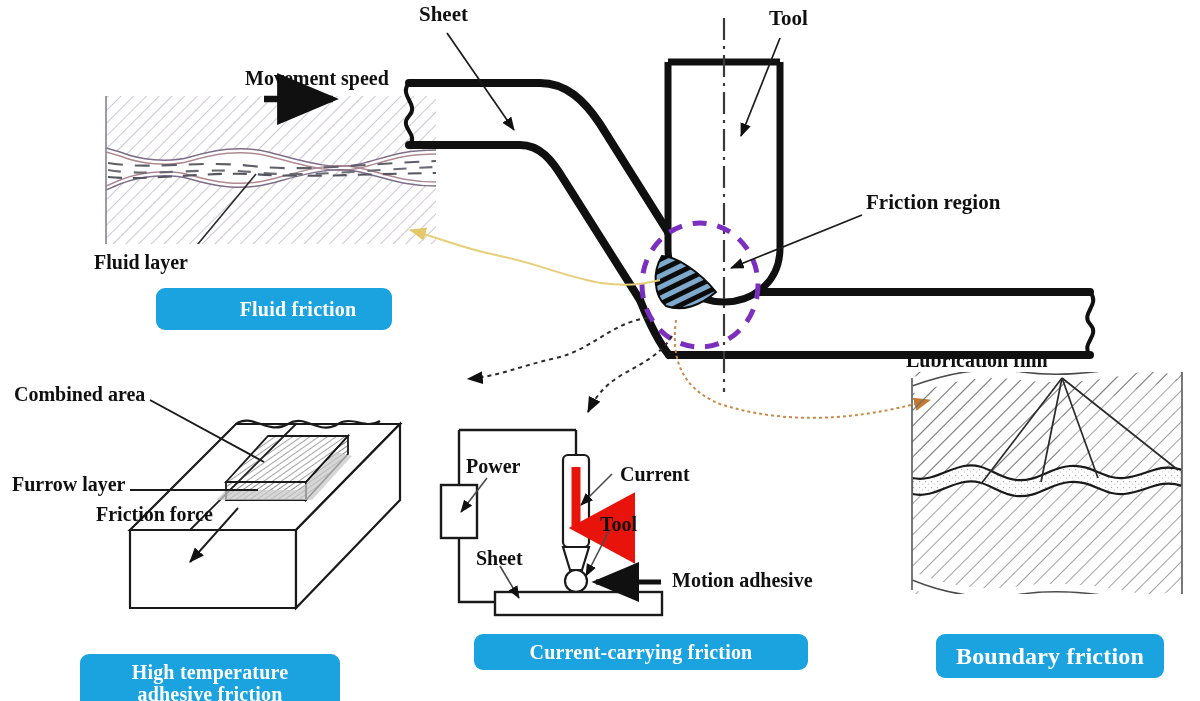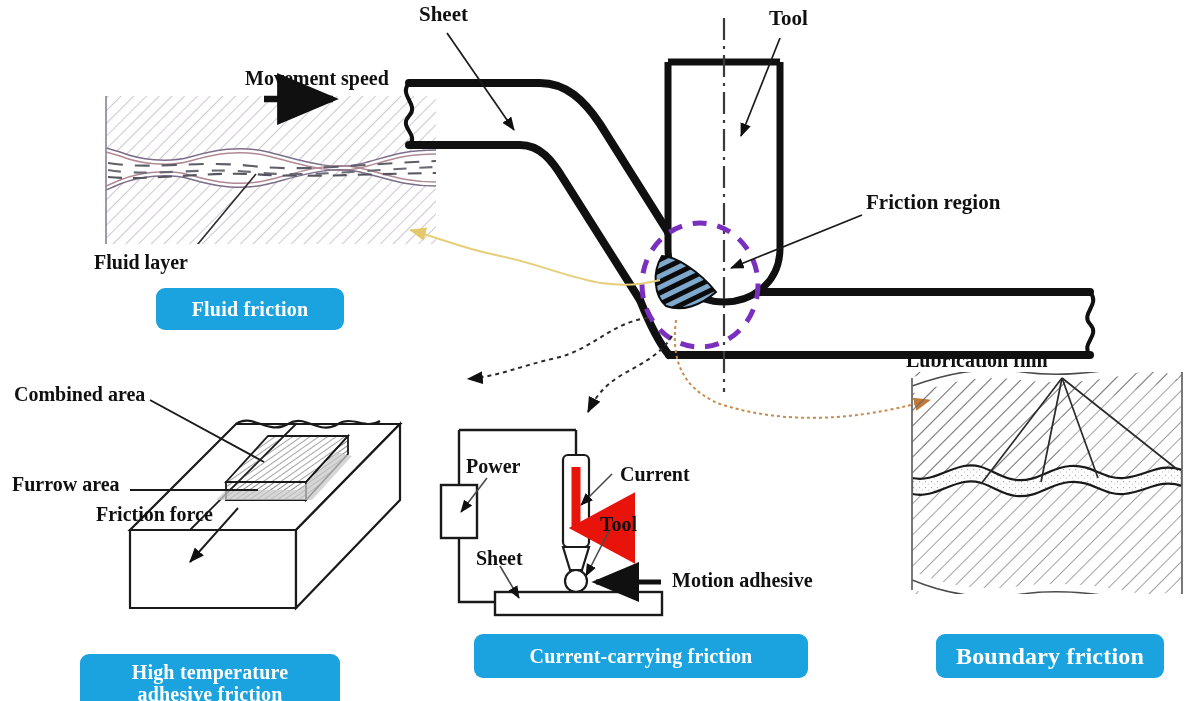--- a/index.html
+++ b/index.html
@@ -249,37 +249,37 @@
         </g>
       </g>
 
       <line x1="912" y1="378" x2="912" y2="590" stroke="#6a6a6a" stroke-width="1.8"></line>
       <line x1="1182" y1="372" x2="1182" y2="594" stroke="#6a6a6a" stroke-width="1.8"></line>
     </g>
   </svg>
 
   <div class="lbl" style="left:206px;top:68px;font-size:20px;margin-left:39px;">Movement speed</div>
   <div class="lbl" style="left:94px;top:252px;font-size:20px;">Fluid layer</div>
-  <div class="badge" style="left:156px;top:288px;width:188px;height:42px;font-size:20px;">Fluid friction</div>
+  <div class="badge" style="left:156px;top:288px;width:188px;height:42px;font-size:20px;padding-left:48px;">Fluid friction</div>
 
   <div class="lbl" style="left:419px;top:4px;font-size:21px;">Sheet</div>
   <div class="lbl" style="left:769px;top:8px;font-size:21px;">Tool</div>
   <div class="lbl" style="left:866px;top:192px;font-size:21px;">Friction region</div>
 
   <div class="lbl" style="left:14px;top:384px;font-size:20px;">Combined area</div>
-  <div class="lbl" style="left:12px;top:474px;font-size:20px;">Furrow area</div>
+  <div class="lbl" style="left:12px;top:474px;font-size:20px;">Furrow layer</div>
   <div class="lbl" style="left:96px;top:504px;font-size:20px;">Friction force</div>
   <div class="badge" style="left:80px;top:629px;width:260px;height:58px;font-size:20px;flex-direction:column;margin-top:25px;">
     <span>High temperature</span>
     <span>adhesive friction</span>
   </div>
 
   <div class="lbl" style="left:466px;top:456px;font-size:20px;">Power</div>
   <div class="lbl" style="left:620px;top:464px;font-size:20px;">Current</div>
   <div class="lbl" style="left:600px;top:514px;font-size:20px;">Tool</div>
   <div class="lbl" style="left:476px;top:548px;font-size:20px;">Sheet</div>
   <div class="lbl" style="left:672px;top:570px;font-size:20px;">Motion adhesive</div>
-  <div class="badge" style="left:474px;top:634px;width:334px;height:44px;font-size:20px;">Current-carrying friction</div>
+  <div class="badge" style="left:474px;top:634px;width:334px;height:36px;font-size:20px;">Current-carrying friction</div>
 
   <div class="lbl" style="left:906px;top:350px;font-size:20px;">Lubrication film</div>
   <div class="badge" style="left:936px;top:634px;width:228px;height:44px;font-size:24px;">Boundary friction</div>
 
 </div>
 
 </body></html>

